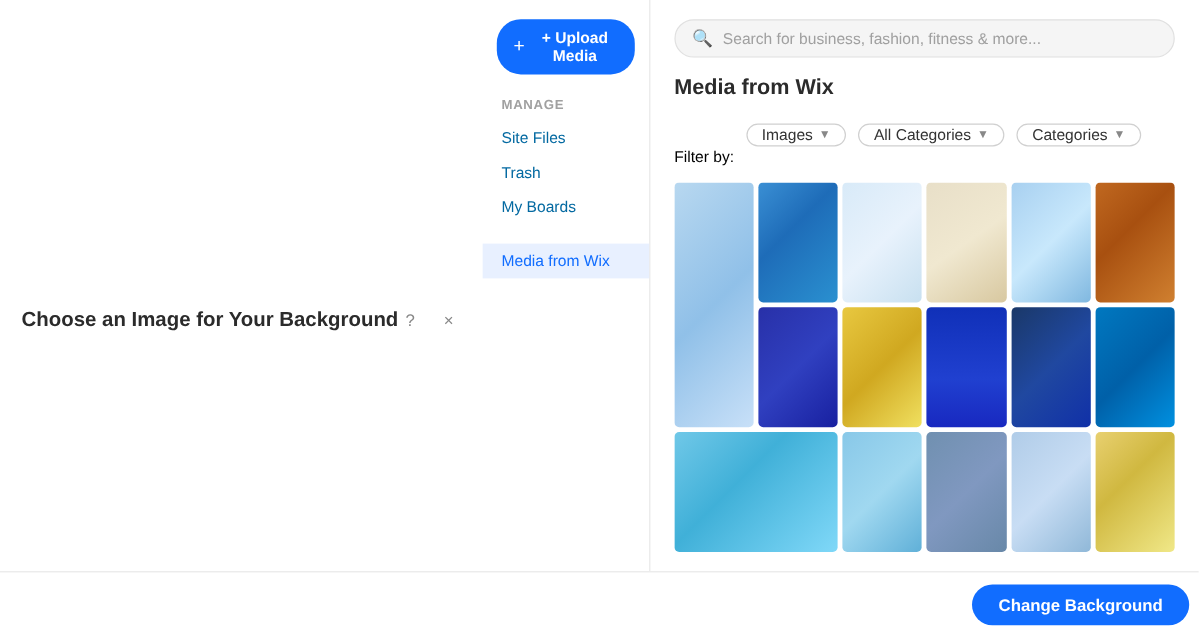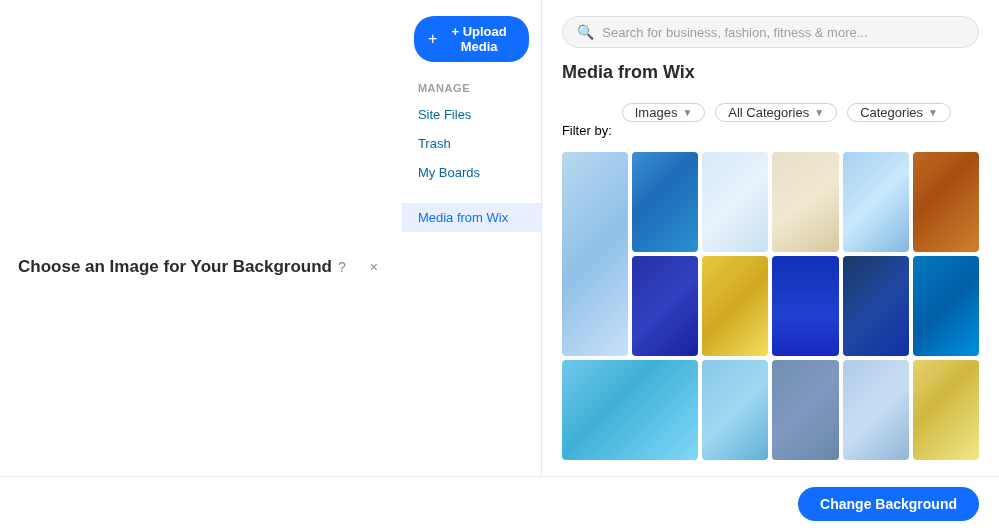--- a/index.html
+++ b/index.html
@@ -40,21 +40,21 @@
     .filter-label { font-size: 13px; color: #000000; margin-top: 36px; }
     .filter-btn { display: flex; align-items: center; gap: 5px; border: 1px solid #d0d0d0; border-radius: 20px; padding: 1px 12px; font-size: 13px; color: #333; background: #fff; cursor: pointer; }
     .filter-btn .chevron { font-size: 10px; color: #888; }
 
     .image-grid { flex: 1; overflow-y: auto; display: grid; grid-template-columns: repeat(6, 1fr); gap: 4px; padding-bottom: 60px; }
 
     .img-cell { border-radius: 4px; overflow: hidden; cursor: pointer; background: #e0e0e0; }
     .img-cell.tall { grid-row: span 2; }
     .img-cell.wide { grid-column: span 2; }
 
-    .bottom-bar { position: absolute; bottom: 0; right: 0; left: 0; display: flex; justify-content: flex-end; padding: 10px 20px; background: #fff; border-top: 1px solid #e8e8e8; }
+    .bottom-bar { position: absolute; bottom: 0; right: 0; left: 0; display: flex; justify-content: flex-end; padding: 10px 8px; background: #fff; border-top: 1px solid #e8e8e8; }
     .change-bg-btn { background: #116dff; color: #fff; border: none; border-radius: 20px; padding: 9px 22px; font-size: 14px; font-weight: 600; cursor: pointer; }
   </style>
 </head>
 <body>
 
 <div class="dialog">
 
   <div class="title-bar">
     <span class="title-bar-title">Choose an Image for Your Background</span>
     <div class="title-bar-actions">

